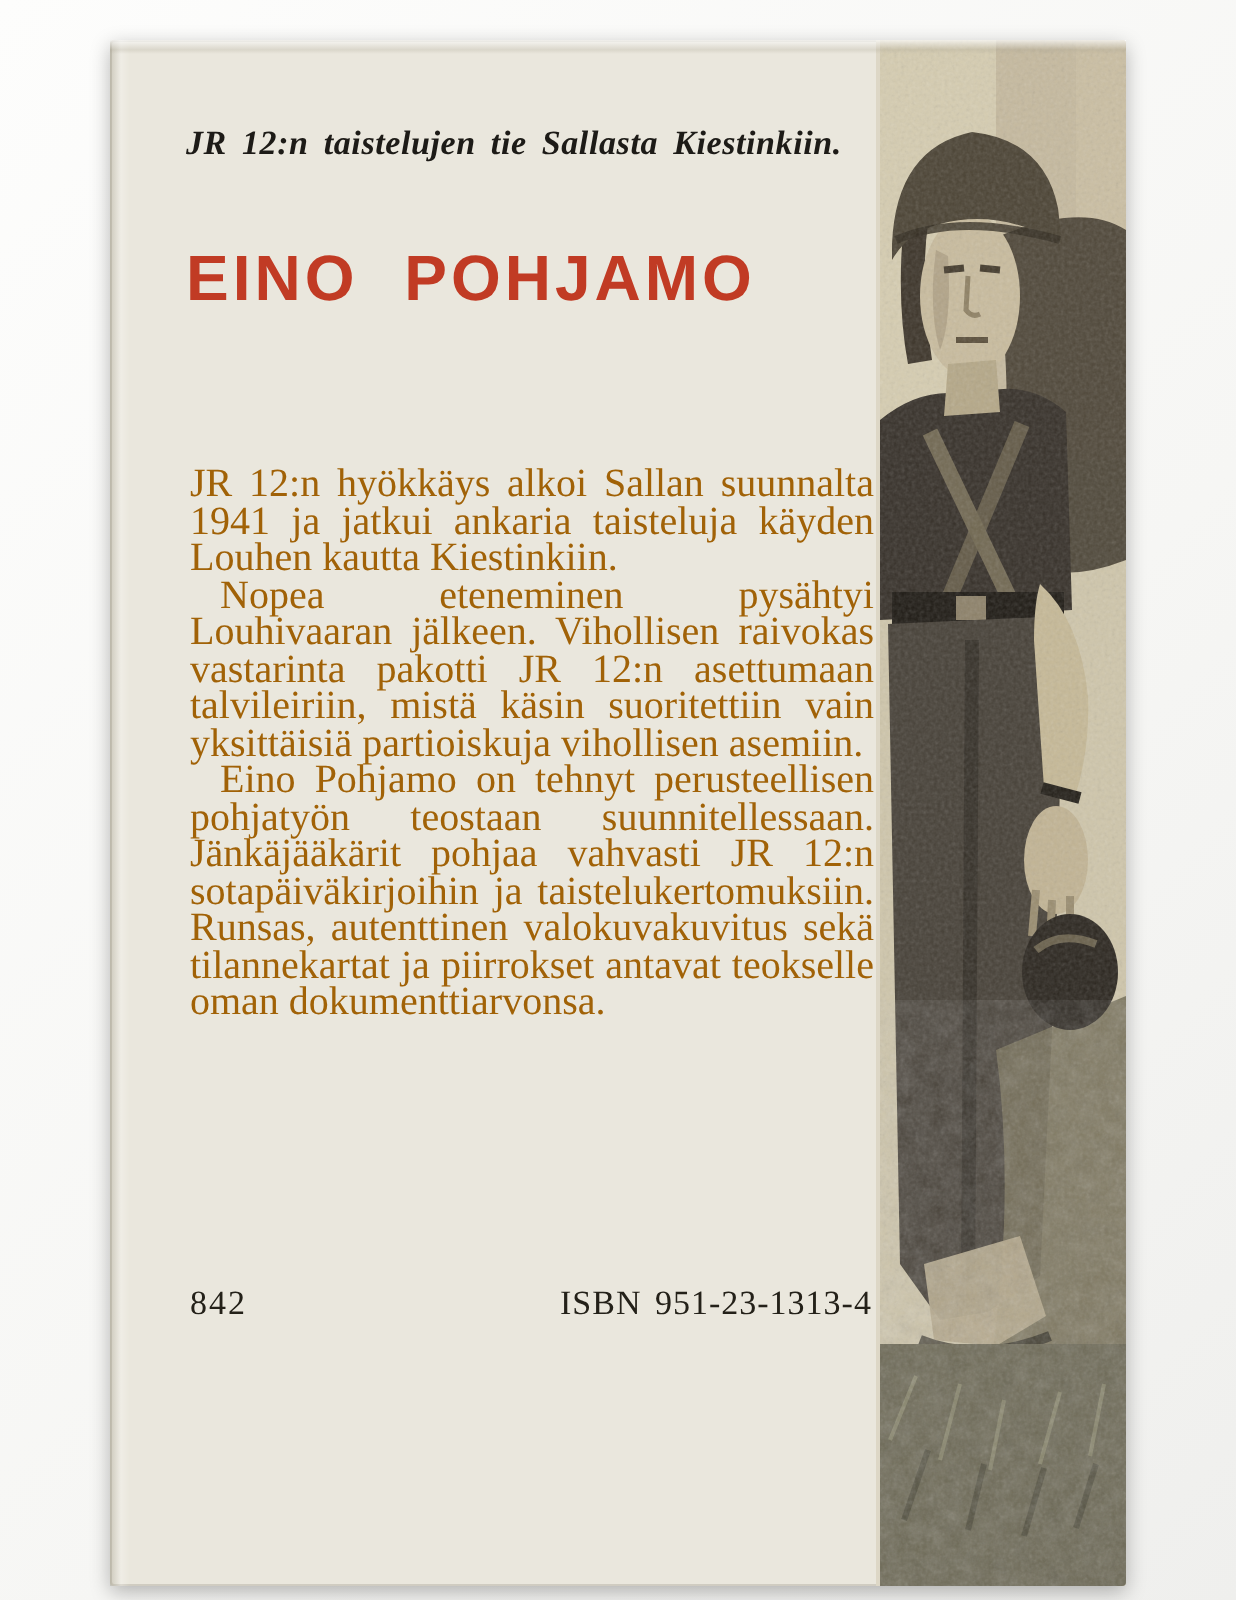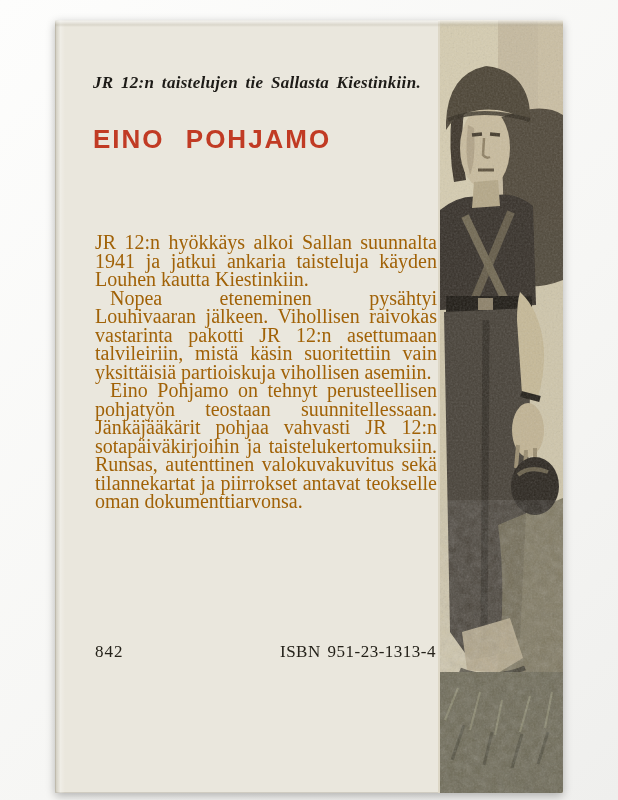--- a/index.html
+++ b/index.html
@@ -19,28 +19,28 @@
     content:"";position:absolute;left:0;top:0;bottom:0;width:10px;
     background:linear-gradient(90deg,rgba(150,145,125,0.35),rgba(255,255,255,0.25) 55%,rgba(0,0,0,0));
     pointer-events:none;
   }
   .book::after{ 
     content:"";position:absolute;left:0;right:0;top:0;height:7px;
     background:linear-gradient(180deg,rgba(255,255,255,0.7),rgba(170,165,148,0.25) 70%,rgba(0,0,0,0));
     pointer-events:none;
   }
   .tagline{
-    position:absolute;left:38px;top:53px;width:360px;
+    position:absolute;left:38px;top:42px;width:360px;
     font-style:italic;font-weight:700;font-size:17px;color:#1d1b17;
     letter-spacing:0.3px;word-spacing:3px;
   }
   .author{
     position:absolute;left:38px;top:103px;
     font-family:"Liberation Sans",sans-serif;font-weight:700;
-    font-size:26px;line-height:32px;letter-spacing:2px;word-spacing:12px;
+    font-size:32px;line-height:32px;letter-spacing:2px;word-spacing:12px;
     color:#c13b24;
   }
   .title{
     position:absolute;left:38px;top:136px;
     font-family:"Liberation Sans",sans-serif;font-weight:700;
     font-size:30px;line-height:32px;letter-spacing:0.5px;
     color:#c13b24;
   }
   .blurb{
     position:absolute;left:40px;top:181px;width:342px;

